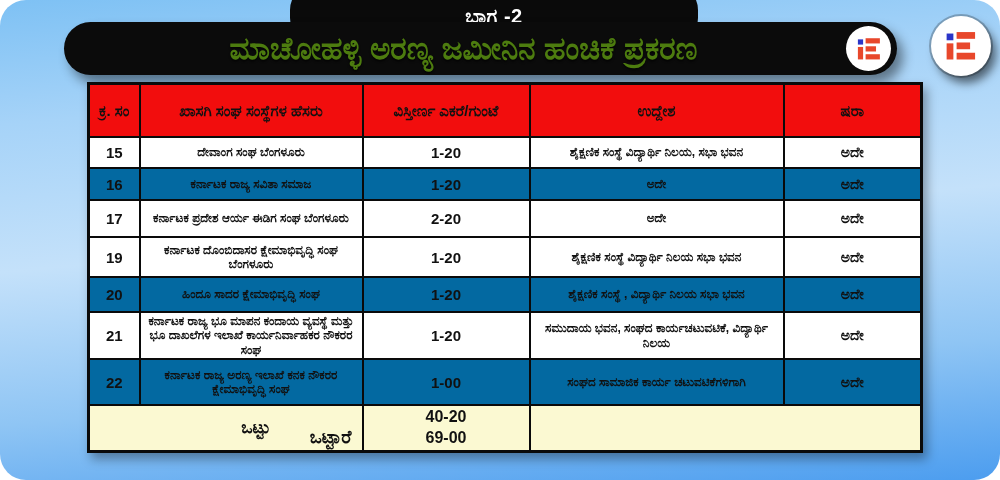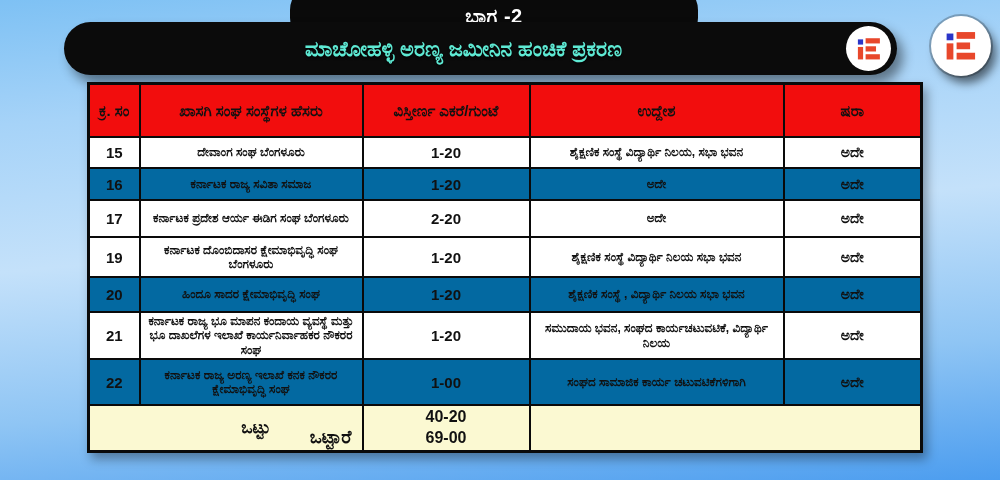--- a/index.html
+++ b/index.html
@@ -4,40 +4,41 @@
 <style>
   html,body{margin:0;padding:0;}
   body{
     width:1000px;height:480px;
     font-family:"Liberation Sans", sans-serif;
     overflow:hidden;
   }
   #stage{
     position:relative;width:1000px;height:480px;
     background:linear-gradient(175deg,#7ec1f4 0%,#a6d3f8 22%,#c4e1fa 48%,#8fc5f4 75%,#4c9def 100%);
+    border-radius:26px;
   }
   
   .part-pill{
     position:absolute;left:290px;top:-16px;width:408px;height:60px;
     background:#0a0a0a;border-radius:26px;
     display:flex;align-items:flex-end;justify-content:center;
   }
   .part-pill span{
     color:#fff;font-weight:bold;font-size:20px;line-height:1;
     padding-bottom:18px;letter-spacing:.5px;
   }
   
   .banner{
     position:absolute;left:64px;top:22px;width:833px;height:53px;
     background:#0b0b0b;border-radius:27px;
     box-shadow:6px 8px 12px rgba(0,0,0,.45);
     display:flex;align-items:center;justify-content:center;
   }
   .banner-title{
-    color:#5eead4;font-weight:bold;font-size:21px;line-height:1;
+    color:#4d7c0f;font-weight:bold;font-size:31px;line-height:1;
     white-space:nowrap;padding-right:34px;
     text-shadow:0 2px 2px rgba(0,0,0,.6);
   }
   .logo-circle{
     border-radius:50%;background:#fff;display:flex;align-items:center;justify-content:center;
   }
   .logo-in-banner{
     position:absolute;right:6px;top:4px;width:45px;height:45px;
   }
   .logo-corner{

